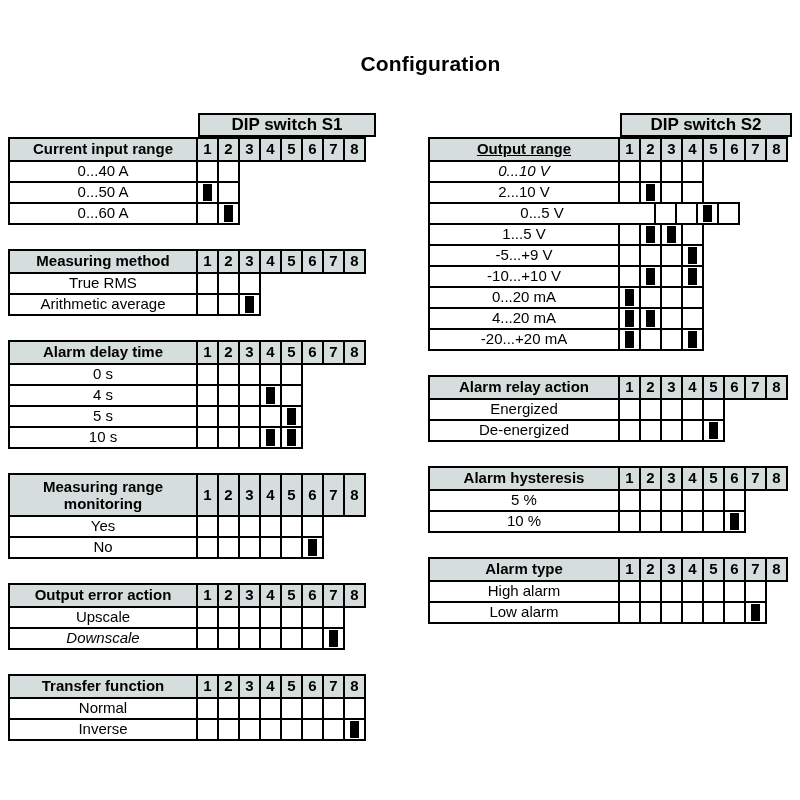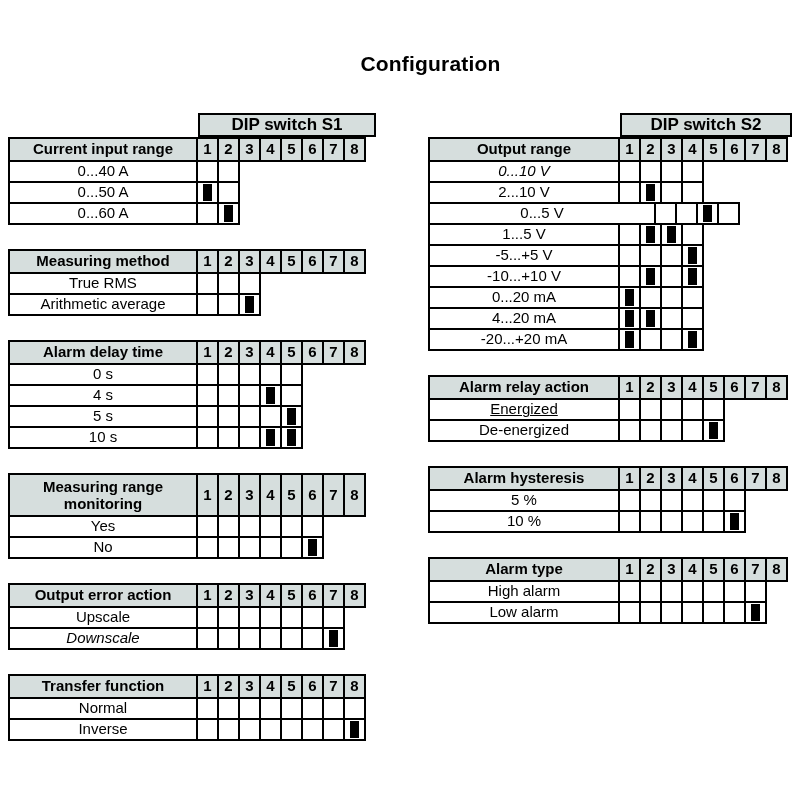--- a/index.html
+++ b/index.html
@@ -310,21 +310,21 @@
         </div>
       </div>
     </div>
   <div class="col col-right">
       <div class="tbl">
         <div class="group-row">
           <div class="group-spacer" style="width: 192px;"></div>
           <div class="group-title" style="width: 184px; height: 24px;">DIP switch S2</div>
         </div>
         <div class="row">
-          <div class="cell hdr label" style="width: 192px; height: 25px;">
+          <div class="cell hdr label" style="width: 192px; height: 25px; text-decoration: underline;">
             <span>Output range</span>
           </div>
           <div class="cell hdr sw" style="width: 23px; height: 25px; margin-left: -2px;">1</div>
           <div class="cell hdr sw" style="width: 23px; height: 25px; margin-left: -2px;">2</div>
           <div class="cell hdr sw" style="width: 23px; height: 25px; margin-left: -2px;">3</div>
           <div class="cell hdr sw" style="width: 23px; height: 25px; margin-left: -2px;">4</div>
           <div class="cell hdr sw" style="width: 23px; height: 25px; margin-left: -2px;">5</div>
           <div class="cell hdr sw" style="width: 23px; height: 25px; margin-left: -2px;">6</div>
           <div class="cell hdr sw" style="width: 23px; height: 25px; margin-left: -2px;">7</div>
           <div class="cell hdr sw" style="width: 23px; height: 25px; margin-left: -2px;">8</div>
@@ -359,21 +359,21 @@
           <div class="cell sw" style="width: 23px; height: 23px; margin-left: -2px;"></div>
           <div class="cell sw" style="width: 23px; height: 23px; margin-left: -2px;">
             <span class="mark"></span>
           </div>
           <div class="cell sw" style="width: 23px; height: 23px; margin-left: -2px;">
             <span class="mark"></span>
           </div>
           <div class="cell sw" style="width: 23px; height: 23px; margin-left: -2px;"></div>
         </div>
         <div class="row" style="margin-top: -2px;">
-          <div class="cell label" style="width: 192px; height: 23px;">-5...+5 V</div>
+          <div class="cell label" style="width: 192px; height: 23px;">-5...+9 V</div>
           <div class="cell sw" style="width: 23px; height: 23px; margin-left: -2px;"></div>
           <div class="cell sw" style="width: 23px; height: 23px; margin-left: -2px;"></div>
           <div class="cell sw" style="width: 23px; height: 23px; margin-left: -2px;"></div>
           <div class="cell sw" style="width: 23px; height: 23px; margin-left: -2px;">
             <span class="mark"></span>
           </div>
         </div>
         <div class="row" style="margin-top: -2px;">
           <div class="cell label" style="width: 192px; height: 23px;">-10...+10 V</div>
           <div class="cell sw" style="width: 23px; height: 23px; margin-left: -2px;"></div>
@@ -424,21 +424,21 @@
           </div>
           <div class="cell hdr sw" style="width: 23px; height: 25px; margin-left: -2px;">1</div>
           <div class="cell hdr sw" style="width: 23px; height: 25px; margin-left: -2px;">2</div>
           <div class="cell hdr sw" style="width: 23px; height: 25px; margin-left: -2px;">3</div>
           <div class="cell hdr sw" style="width: 23px; height: 25px; margin-left: -2px;">4</div>
           <div class="cell hdr sw" style="width: 23px; height: 25px; margin-left: -2px;">5</div>
           <div class="cell hdr sw" style="width: 23px; height: 25px; margin-left: -2px;">6</div>
           <div class="cell hdr sw" style="width: 23px; height: 25px; margin-left: -2px;">7</div>
           <div class="cell hdr sw" style="width: 23px; height: 25px; margin-left: -2px;">8</div>
         </div>
-        <div class="row" style="margin-top: -2px; text-decoration: underline;">
+        <div class="row" style="margin-top: -2px;">
           <div class="cell label" style="width: 192px; height: 23px;">Energized</div>
           <div class="cell sw" style="width: 23px; height: 23px; margin-left: -2px;"></div>
           <div class="cell sw" style="width: 23px; height: 23px; margin-left: -2px;"></div>
           <div class="cell sw" style="width: 23px; height: 23px; margin-left: -2px;"></div>
           <div class="cell sw" style="width: 23px; height: 23px; margin-left: -2px;"></div>
           <div class="cell sw" style="width: 23px; height: 23px; margin-left: -2px;"></div>
         </div>
         <div class="row" style="margin-top: -2px;">
           <div class="cell label" style="width: 192px; height: 23px;">De-energized</div>
           <div class="cell sw" style="width: 23px; height: 23px; margin-left: -2px;"></div>

